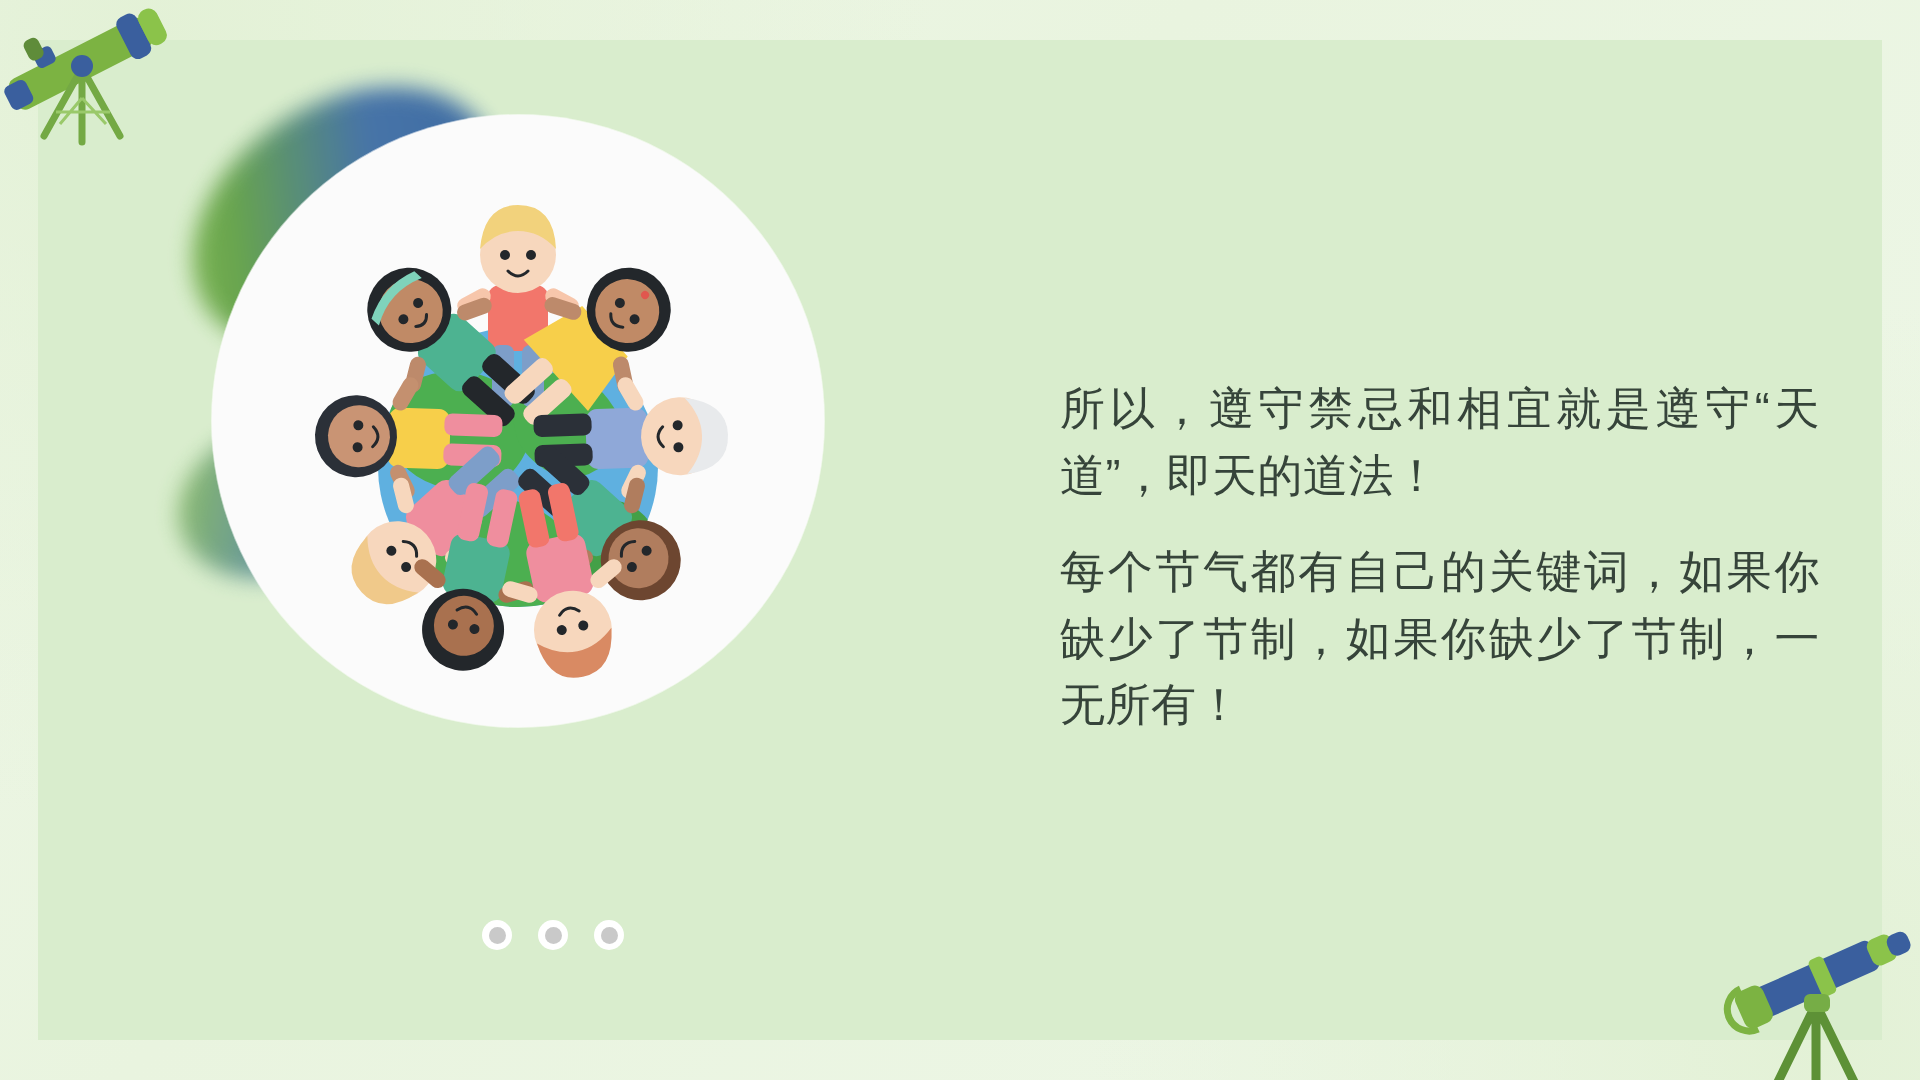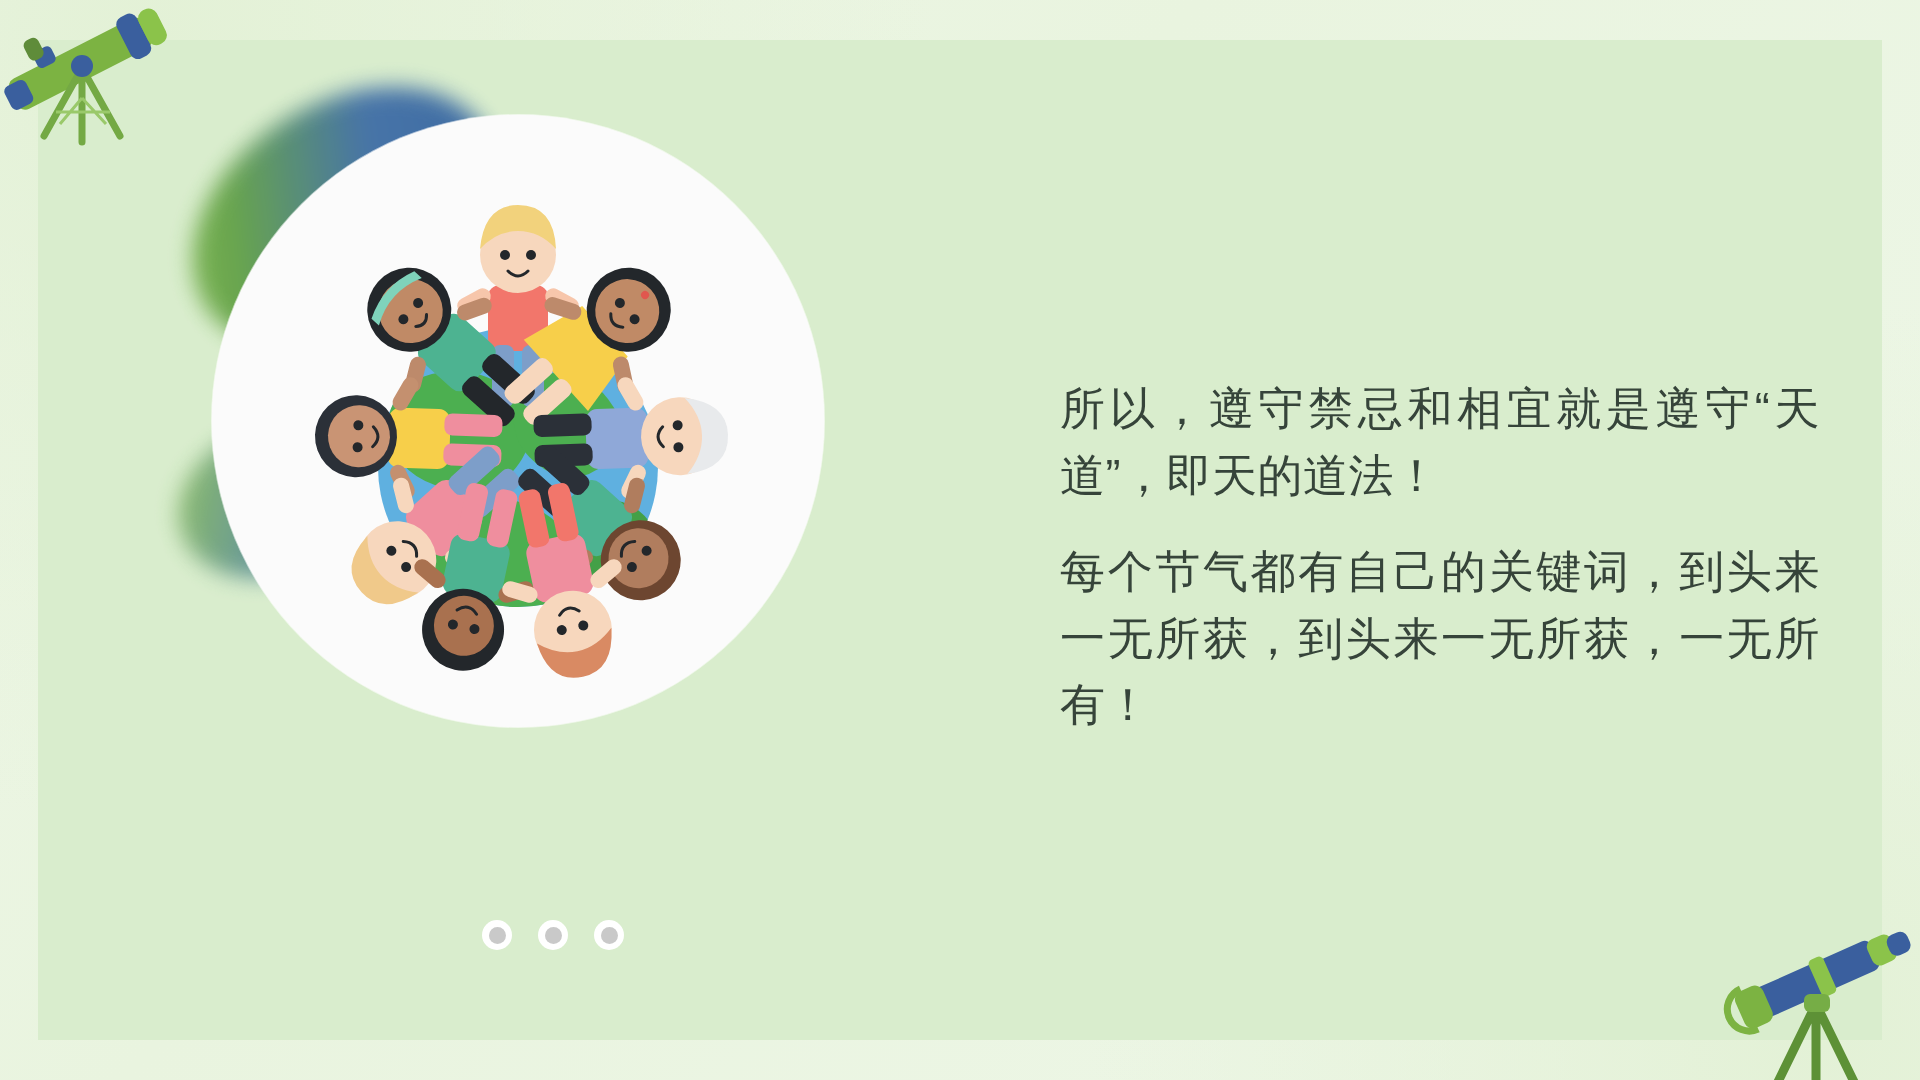--- a/index.html
+++ b/index.html
@@ -280,15 +280,15 @@
     <span class="dot">
         <i></i>
       </span>
     <span class="dot">
         <i></i>
       </span>
   </div>
 
   <div class="textcol">
     <p class="para" id="para-1">所以，遵守禁忌和相宜就是遵守“天道”，即天的道法！</p>
-    <p class="para" id="para-2">每个节气都有自己的关键词，到头来一无所获，到头来一无所获，一无所有！</p>
+    <p class="para" id="para-2">每个节气都有自己的关键词，如果你缺少了节制，如果你缺少了节制，一无所有！</p>
   </div>
 </div>
 
 </body></html>

